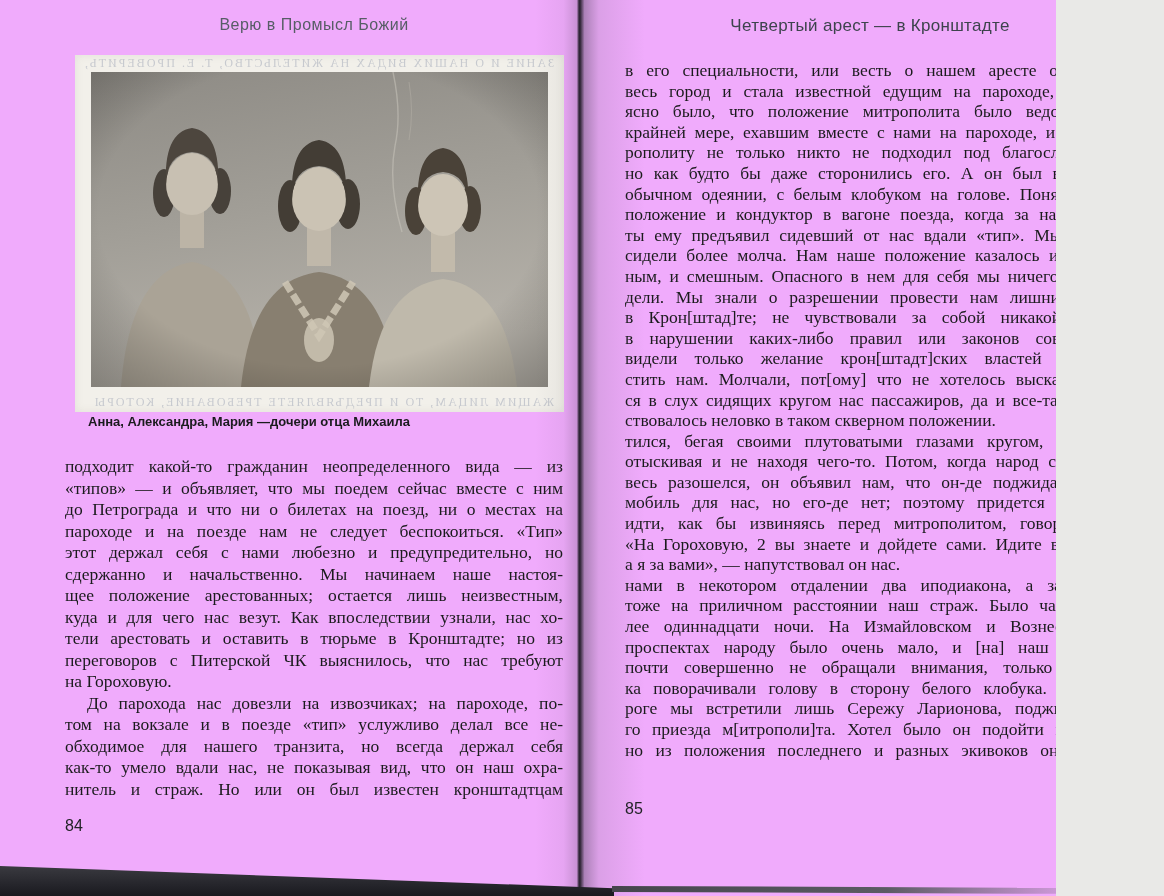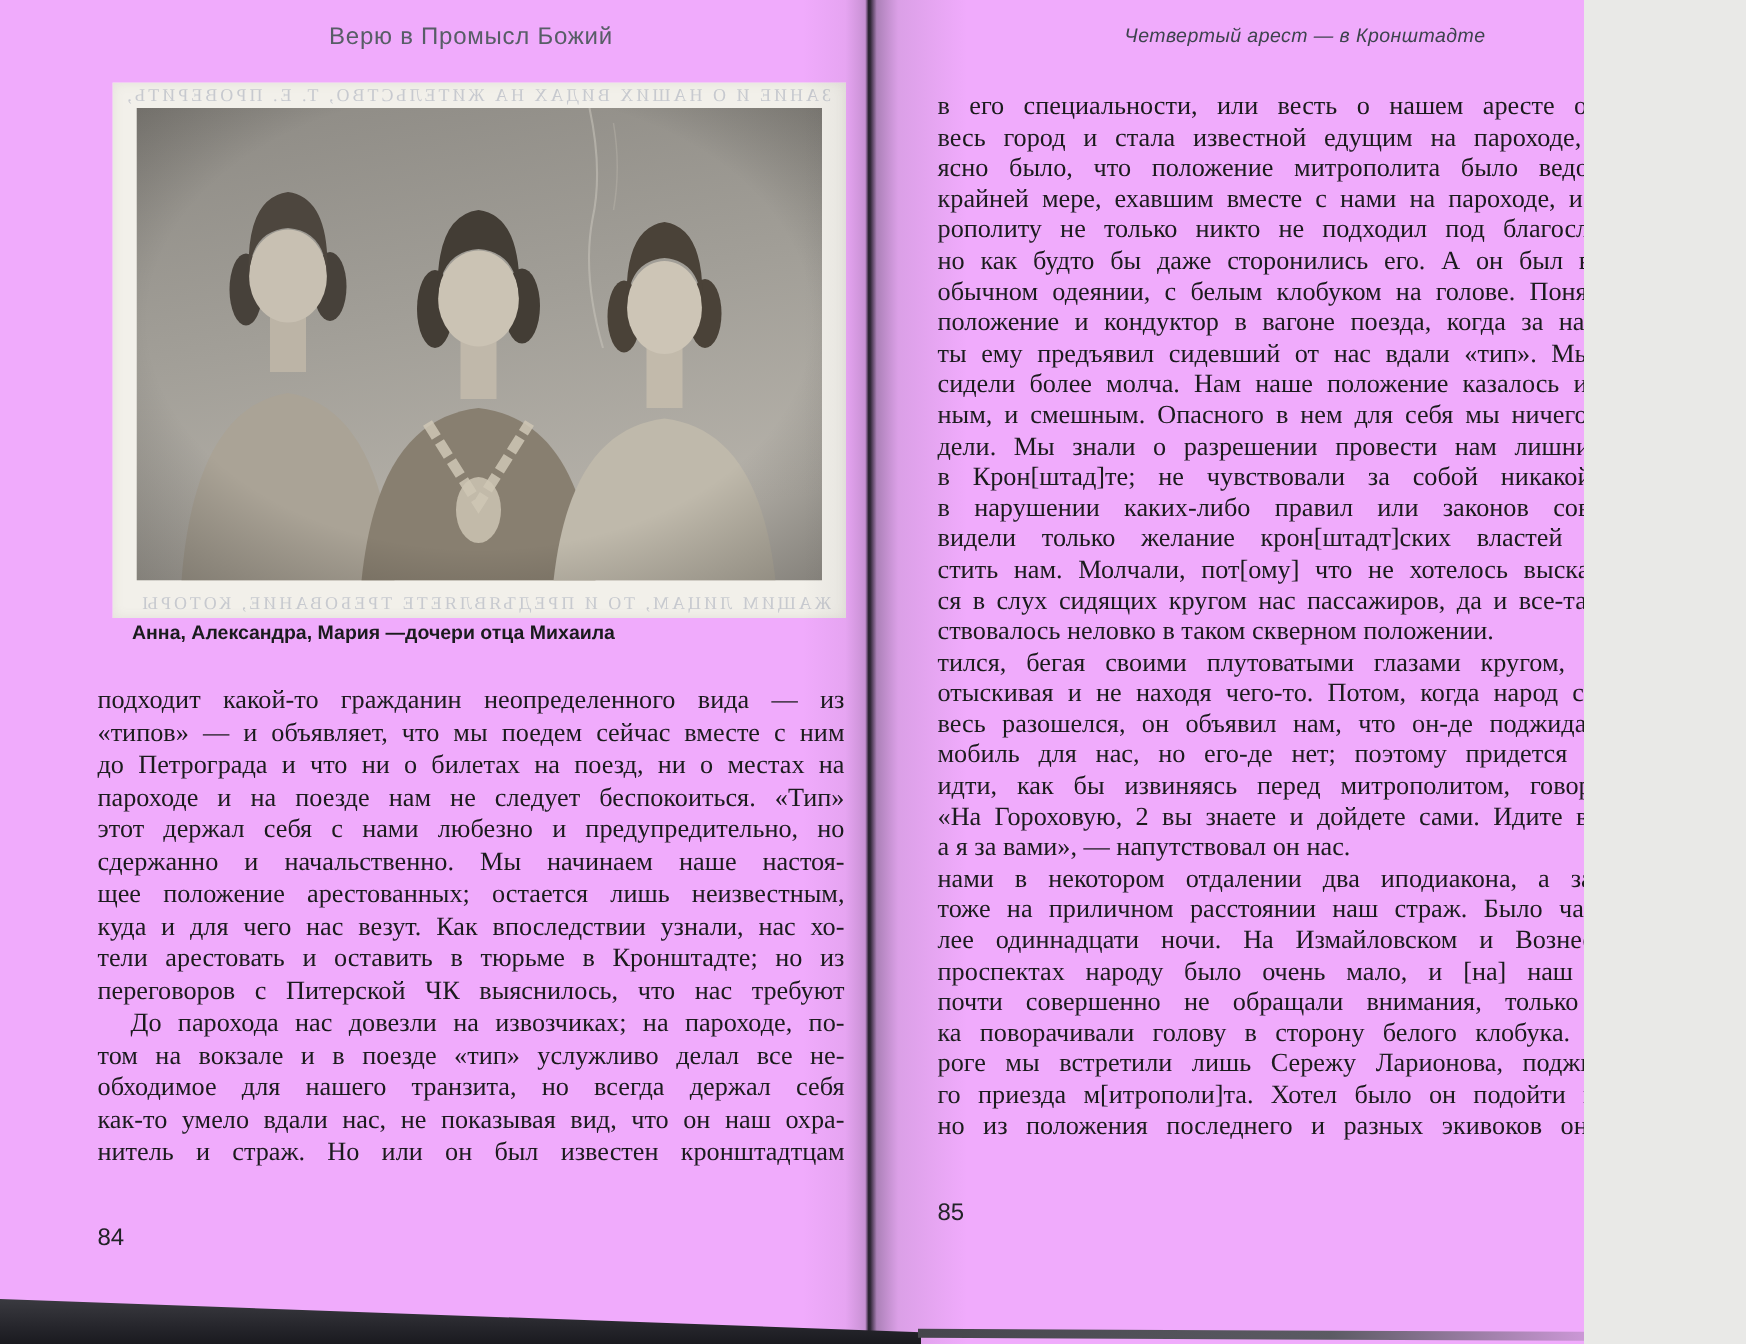--- a/index.html
+++ b/index.html
@@ -27,21 +27,21 @@
     clip-path:polygon(0 0, 100% 74%, 100% 100%, 0 100%);
   }
   .edge-br{
     position:absolute;left:612px;bottom:3px;width:500px;height:6px;z-index:4;
     background:linear-gradient(to right,#45454c 0%,#5b5b63 55%,rgba(95,95,105,0) 100%);
     transform:rotate(0.25deg);
   }
   
   .rheader{position:absolute;top:16px;z-index:2;font-family:"Liberation Sans",sans-serif;text-align:center;}
   .rheader.hl{left:65px;width:498px;font-size:16px;letter-spacing:.5px;color:#575d66;}
-  .rheader.hr{left:625px;width:490px;font-size:13px;font-style:italic;font-weight:500;letter-spacing:.3px;color:#3d434d;}
+  .rheader.hr{left:625px;width:490px;font-size:17px;font-weight:500;letter-spacing:.3px;color:#3d434d;}
   
   .photo-frame{
     position:absolute;left:75px;top:55px;width:489px;height:357px;z-index:2;
     background:#f2f0ea;box-shadow:inset 0 0 8px rgba(120,115,100,.12);
   }
   .bleed{
     position:absolute;left:10px;right:10px;height:15px;overflow:hidden;white-space:nowrap;
     font-family:"Liberation Serif",serif;font-size:12px;letter-spacing:2px;
     color:#76819c;opacity:.34;transform:scaleX(-1);
   }
@@ -133,20 +133,21 @@
         <div class="bl jf">подходит какой-то гражданин неопределенного вида — из</div>
         <div class="bl jf">«типов» — и объявляет, что мы поедем сейчас вместе с ним</div>
         <div class="bl jf">до Петрограда и что ни о билетах на поезд, ни о местах на</div>
         <div class="bl jf">пароходе и на поезде нам не следует беспокоиться. «Тип»</div>
         <div class="bl jf">этот держал себя с нами любезно и предупредительно, но</div>
         <div class="bl jf">сдержанно и начальственно. Мы начинаем наше настоя-</div>
         <div class="bl jf">щее положение арестованных; остается лишь неизвестным,</div>
         <div class="bl jf">куда и для чего нас везут. Как впоследствии узнали, нас хо-</div>
         <div class="bl jf">тели арестовать и оставить в тюрьме в Кронштадте; но из</div>
         <div class="bl jf">переговоров с Питерской ЧК выяснилось, что нас требуют</div>
+        <div class="bl">на Гороховую.</div>
         <div class="bl jf ind">До парохода нас довезли на извозчиках; на пароходе, по-</div>
         <div class="bl jf">том на вокзале и в поезде «тип» услужливо делал все не-</div>
         <div class="bl jf">обходимое для нашего транзита, но всегда держал себя</div>
         <div class="bl jf">как-то умело вдали нас, не показывая вид, что он наш охра-</div>
         <div class="bl jf">нитель и страж. Но или он был известен кронштадтцам</div>
       </div>
 
     <div class="pagenum pl">84</div>
   </div>
 

